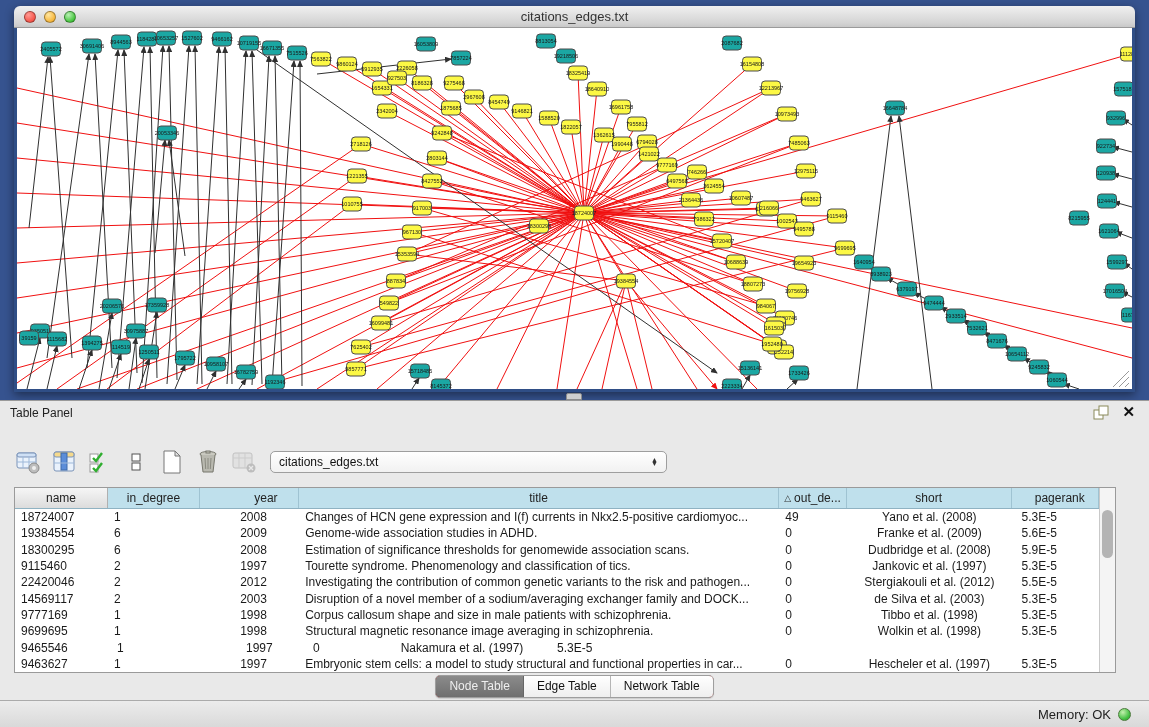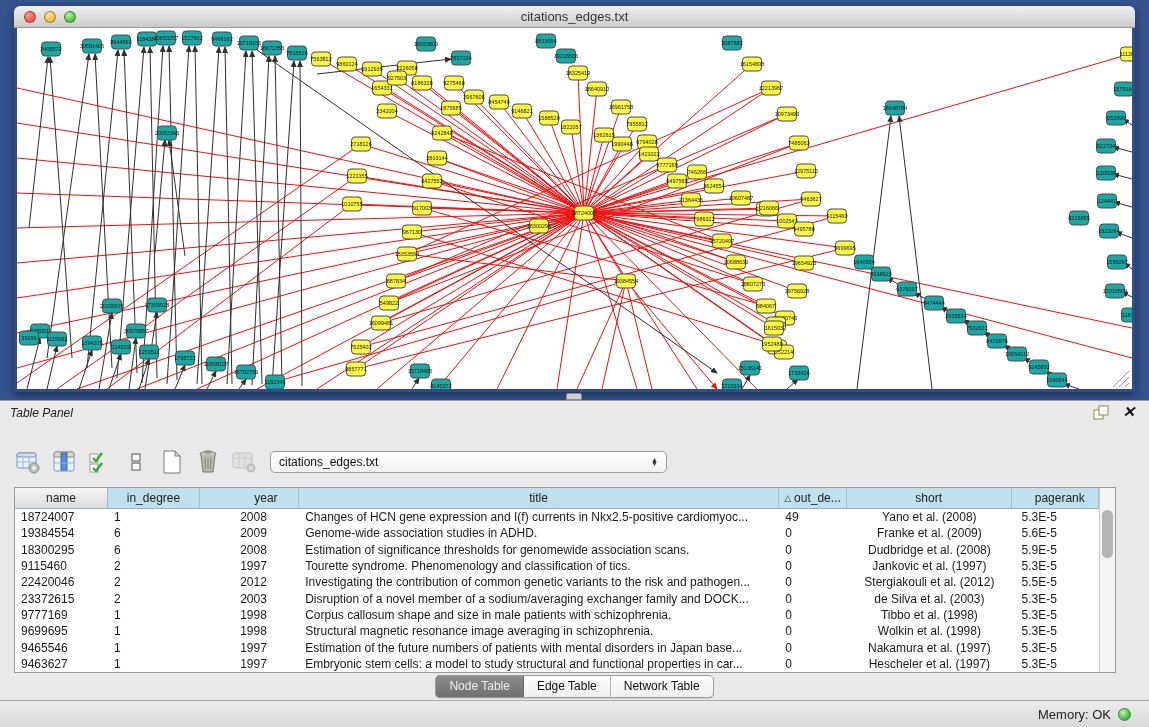--- a/index.html
+++ b/index.html
@@ -24,21 +24,21 @@
   .canvas svg { display:block; width:100%; height:100%; }
   .nlabel { font-size:5.5px; fill:#1a1a1a; }
 
   
   .splitter-handle { position:absolute; left:566px; top:393px; width:16px; height:7px;
     background:#cfcfcf; border-radius:2px 2px 0 0; border:1px solid #8c8c8c; }
 
   
   .table-panel { position:absolute; left:0; top:400px; width:1149px; height:300px;
     background:#e9e9e9; border-top:1px solid #9a9a9a; }
-  .panel-header { position:relative; height:24px;font-style:italic; }
+  .panel-header { position:relative; height:24px; }
   .panel-title { position:absolute; left:10px; top:5px; font-size:12px; color:#222; }
   .panel-float { position:absolute; right:40px; top:4px; width:16px; height:16px; cursor:default; }
   .panel-close { position:absolute; right:14px; top:2px; font-size:15px; font-weight:bold; color:#111; }
 
   .toolbar { position:absolute; left:14px; top:44px; height:34px; display:flex; align-items:center; gap:9px; }
   .tbtn { width:27px; height:28px; display:flex; align-items:center; justify-content:center; }
   .fx { font-family:"Liberation Serif", serif; font-style:italic; font-size:14px; color:#111; }
   .combo { position:absolute; left:270px; top:50px; width:397px; height:22px; background:linear-gradient(#fff,#f1f1f1);
     border:1px solid #9e9e9e; border-radius:5px; font-size:12px; color:#111;
     display:flex; align-items:center; padding:0 8px; }
@@ -949,21 +949,21 @@
             <div class="tr">
               <div class="td c-name">22420046</div>
               <div class="td c-in">2</div>
               <div class="td c-year">2012</div>
               <div class="td c-title">Investigating the contribution of common genetic variants to the risk and pathogen...</div>
               <div class="td c-out">0</div>
               <div class="td c-short">Stergiakouli et al. (2012)</div>
               <div class="td c-pr">5.5E-5</div>
             </div>
             <div class="tr">
-              <div class="td c-name">23372615</div>
+              <div class="td c-name">14569117</div>
               <div class="td c-in">2</div>
               <div class="td c-year">2003</div>
               <div class="td c-title">Disruption of a novel member of a sodium/averaging exchanger family and DOCK...</div>
               <div class="td c-out">0</div>
               <div class="td c-short">de Silva et al. (2003)</div>
               <div class="td c-pr">5.3E-5</div>
             </div>
             <div class="tr">
               <div class="td c-name">9777169</div>
               <div class="td c-in">1</div>
@@ -979,21 +979,20 @@
               <div class="td c-year">1998</div>
               <div class="td c-title">Structural magnetic resonance image averaging in schizophrenia.</div>
               <div class="td c-out">0</div>
               <div class="td c-short">Wolkin et al. (1998)</div>
               <div class="td c-pr">5.3E-5</div>
             </div>
             <div class="tr">
               <div class="td c-name">9465546</div>
               <div class="td c-in">1</div>
               <div class="td c-year">1997</div>
-              <div class="td c-title">Estimation of the future numbers of patients with mental disorders in Japan base...</div>
               <div class="td c-out">0</div>
               <div class="td c-short">Nakamura et al. (1997)</div>
               <div class="td c-pr">5.3E-5</div>
             </div>
             <div class="tr">
               <div class="td c-name">9463627</div>
               <div class="td c-in">1</div>
               <div class="td c-year">1997</div>
               <div class="td c-title">Embryonic stem cells: a model to study structural and functional properties in car...</div>
               <div class="td c-out">0</div>

